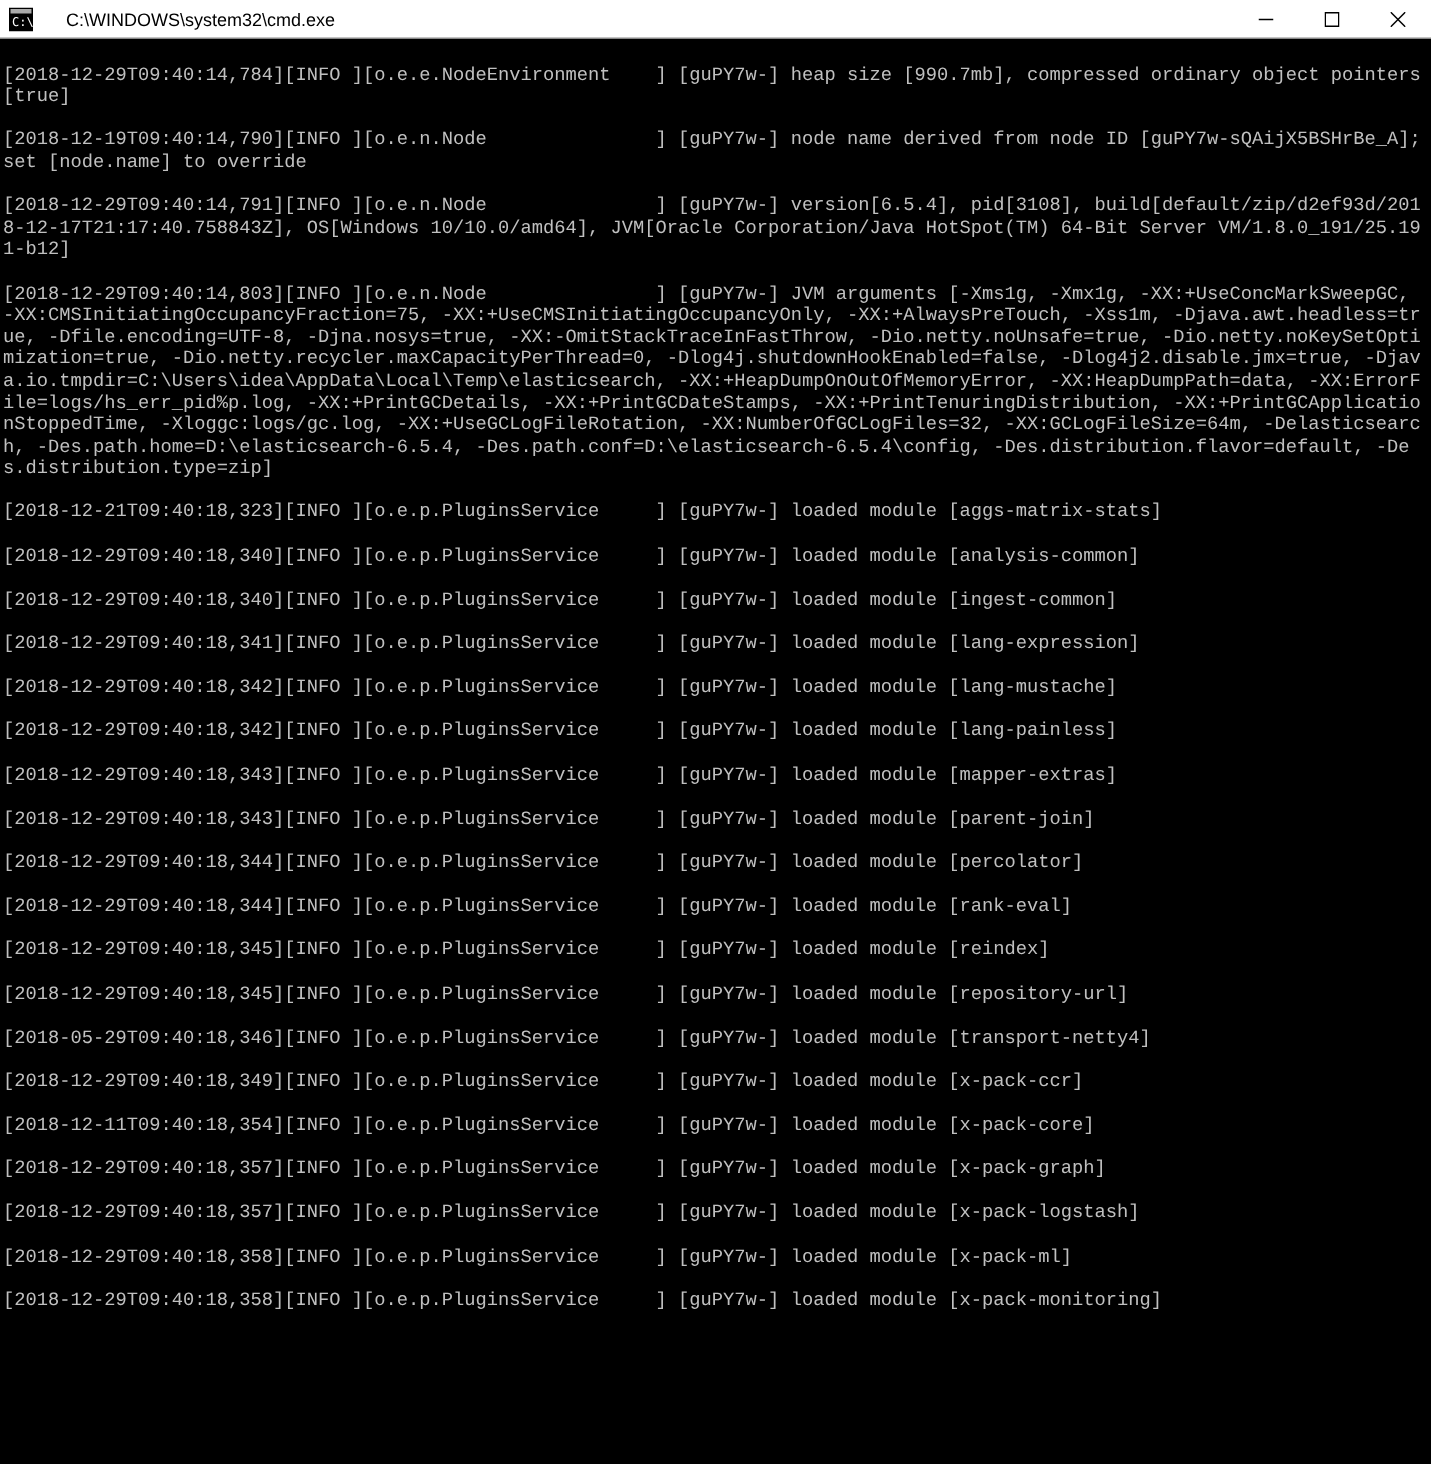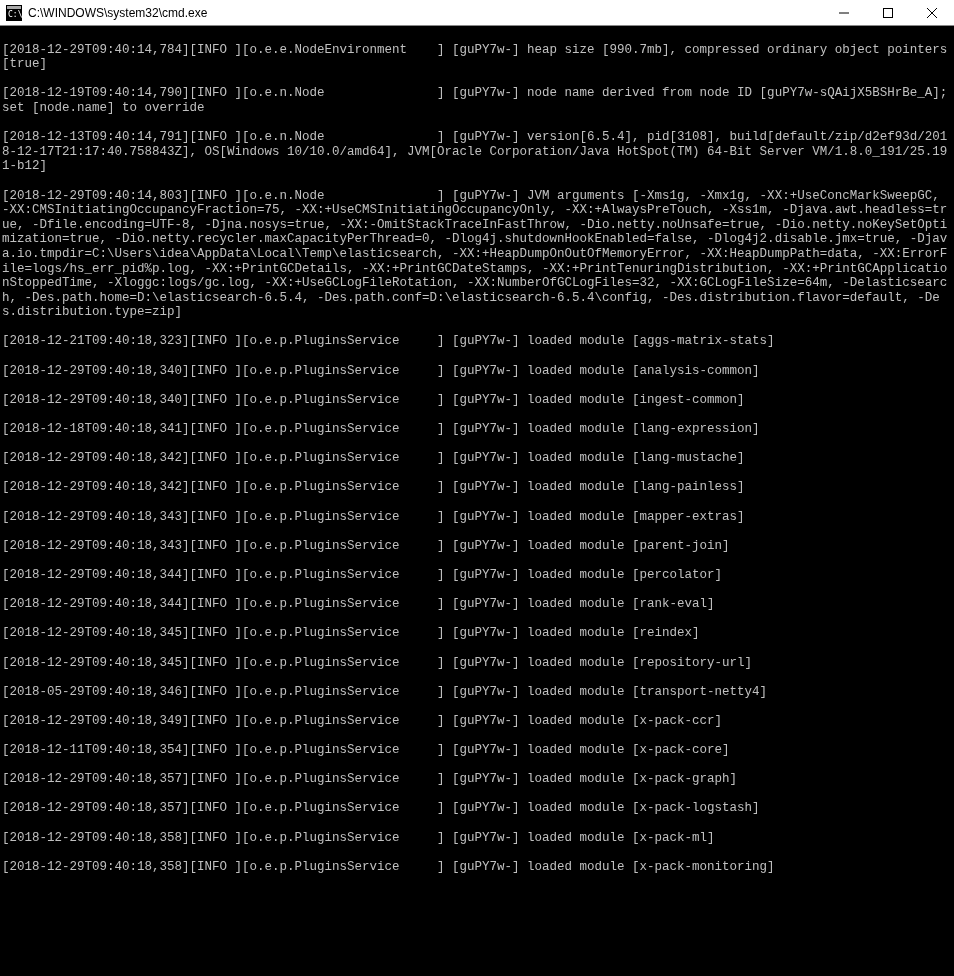--- a/index.html
+++ b/index.html
@@ -26,20 +26,21 @@
     height: 16px;
     margin-left: 6px;
     margin-right: 6px;
     display: inline-block;
   }
   .titlebar-title {
     color: #000;
     font-family: "Segoe UI", sans-serif;
     font-size: 12px;
     flex: 1;
+    margin-left: 16px;
   }
   .winbtn {
     width: 44px;
     height: 26px;
     display: flex;
     align-items: center;
     justify-content: center;
     color: #000;
   }
   .terminal {
@@ -80,26 +81,26 @@
     <svg width="10" height="10">
         <line x1="0" y1="0" x2="10" y2="10" stroke="#000" stroke-width="1"></line>
         <line x1="10" y1="0" x2="0" y2="10" stroke="#000" stroke-width="1"></line>
       </svg>
   </div>
 </div>
 
 <div class="terminal">
 <span>[2018-12-29T09:40:14,784][INFO ][o.e.e.NodeEnvironment    ] [guPY7w-] heap size [990.7mb], compressed ordinary object pointers [true]</span>
 <span>[2018-12-19T09:40:14,790][INFO ][o.e.n.Node               ] [guPY7w-] node name derived from node ID [guPY7w-sQAijX5BSHrBe_A]; set [node.name] to override</span>
-<span>[2018-12-13T09:40:14,791][INFO ][o.e.n.Node               ] [guPY7w-] version[6.5.4], pid[3108], build[default/zip/d2ef93d/2018-12-17T21:17:40.758843Z], OS[Windows 10/10.0/amd64], JVM[Oracle Corporation/Java HotSpot(TM) 64-Bit Server VM/1.8.0_191/25.191-b12]</span>
+<span>[2018-12-29T09:40:14,791][INFO ][o.e.n.Node               ] [guPY7w-] version[6.5.4], pid[3108], build[default/zip/d2ef93d/2018-12-17T21:17:40.758843Z], OS[Windows 10/10.0/amd64], JVM[Oracle Corporation/Java HotSpot(TM) 64-Bit Server VM/1.8.0_191/25.191-b12]</span>
 <span>[2018-12-29T09:40:14,803][INFO ][o.e.n.Node               ] [guPY7w-] JVM arguments [-Xms1g, -Xmx1g, -XX:+UseConcMarkSweepGC, -XX:CMSInitiatingOccupancyFraction=75, -XX:+UseCMSInitiatingOccupancyOnly, -XX:+AlwaysPreTouch, -Xss1m, -Djava.awt.headless=true, -Dfile.encoding=UTF-8, -Djna.nosys=true, -XX:-OmitStackTraceInFastThrow, -Dio.netty.noUnsafe=true, -Dio.netty.noKeySetOptimization=true, -Dio.netty.recycler.maxCapacityPerThread=0, -Dlog4j.shutdownHookEnabled=false, -Dlog4j2.disable.jmx=true, -Djava.io.tmpdir=C:\Users\idea\AppData\Local\Temp\elasticsearch, -XX:+HeapDumpOnOutOfMemoryError, -XX:HeapDumpPath=data, -XX:ErrorFile=logs/hs_err_pid%p.log, -XX:+PrintGCDetails, -XX:+PrintGCDateStamps, -XX:+PrintTenuringDistribution, -XX:+PrintGCApplicationStoppedTime, -Xloggc:logs/gc.log, -XX:+UseGCLogFileRotation, -XX:NumberOfGCLogFiles=32, -XX:GCLogFileSize=64m, -Delasticsearch, -Des.path.home=D:\elasticsearch-6.5.4, -Des.path.conf=D:\elasticsearch-6.5.4\config, -Des.distribution.flavor=default, -Des.distribution.type=zip]</span>
 <span>[2018-12-21T09:40:18,323][INFO ][o.e.p.PluginsService     ] [guPY7w-] loaded module [aggs-matrix-stats]</span>
 <span>[2018-12-29T09:40:18,340][INFO ][o.e.p.PluginsService     ] [guPY7w-] loaded module [analysis-common]</span>
 <span>[2018-12-29T09:40:18,340][INFO ][o.e.p.PluginsService     ] [guPY7w-] loaded module [ingest-common]</span>
-<span>[2018-12-18T09:40:18,341][INFO ][o.e.p.PluginsService     ] [guPY7w-] loaded module [lang-expression]</span>
+<span>[2018-12-29T09:40:18,341][INFO ][o.e.p.PluginsService     ] [guPY7w-] loaded module [lang-expression]</span>
 <span>[2018-12-29T09:40:18,342][INFO ][o.e.p.PluginsService     ] [guPY7w-] loaded module [lang-mustache]</span>
 <span>[2018-12-29T09:40:18,342][INFO ][o.e.p.PluginsService     ] [guPY7w-] loaded module [lang-painless]</span>
 <span>[2018-12-29T09:40:18,343][INFO ][o.e.p.PluginsService     ] [guPY7w-] loaded module [mapper-extras]</span>
 <span>[2018-12-29T09:40:18,343][INFO ][o.e.p.PluginsService     ] [guPY7w-] loaded module [parent-join]</span>
 <span>[2018-12-29T09:40:18,344][INFO ][o.e.p.PluginsService     ] [guPY7w-] loaded module [percolator]</span>
 <span>[2018-12-29T09:40:18,344][INFO ][o.e.p.PluginsService     ] [guPY7w-] loaded module [rank-eval]</span>
 <span>[2018-12-29T09:40:18,345][INFO ][o.e.p.PluginsService     ] [guPY7w-] loaded module [reindex]</span>
 <span>[2018-12-29T09:40:18,345][INFO ][o.e.p.PluginsService     ] [guPY7w-] loaded module [repository-url]</span>
 <span>[2018-05-29T09:40:18,346][INFO ][o.e.p.PluginsService     ] [guPY7w-] loaded module [transport-netty4]</span>
 <span>[2018-12-29T09:40:18,349][INFO ][o.e.p.PluginsService     ] [guPY7w-] loaded module [x-pack-ccr]</span>

